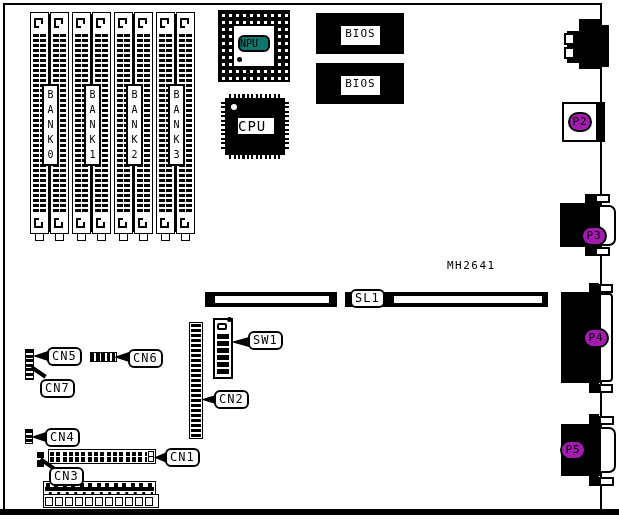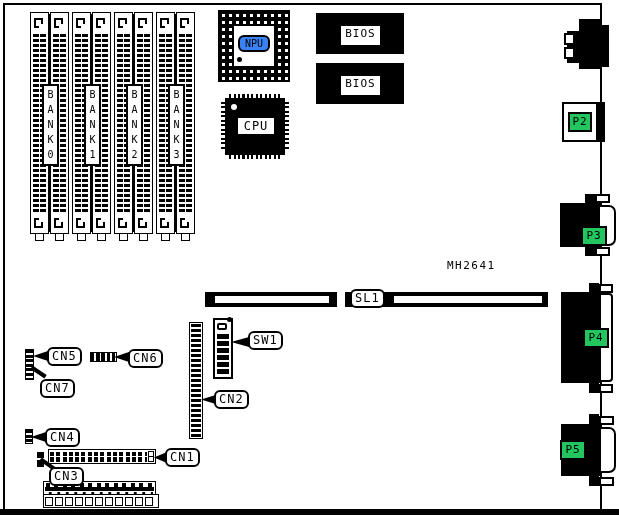--- a/index.html
+++ b/index.html
@@ -26,34 +26,34 @@
   .socket .tab{position:absolute;left:4px;bottom:-8px;width:9px;height:8px;border:1px solid #000;background:#fff}
   .bankline{position:absolute;top:14px;height:218px;width:2px;background:#000;z-index:1}
   .banklabel{position:absolute;top:84px;width:17px;height:82px;border:2px solid #000;background:#fff;
      font-size:10px;line-height:15px;text-align:center;white-space:pre-line;padding-top:1px;z-index:2}
 
   
   .npu{position:absolute;left:218px;top:10px;width:72px;height:72px;background:#000;
      background-image:radial-gradient(circle,#fff 1.5px,rgba(0,0,0,0) 1.6px);background-size:7px 7px;background-position:2px 2px}
   .npu-inner{position:absolute;left:16px;top:16px;width:40px;height:40px;background:#fff}
   .npu-lbl{position:absolute;left:4px;top:9px;width:32px;height:17px;border:2px solid #000;border-radius:6px;
-     background:#3b82f6;font-size:10px;line-height:13px;text-align:center}
+     background:#0f766e;font-size:10px;line-height:13px;text-align:left}
   .npu-dot{position:absolute;left:3px;bottom:4px;width:5px;height:5px;border-radius:50%;background:#000}
   .cpu{position:absolute;left:225px;top:98px;width:60px;height:57px;background:#000}
   .teeth-h{position:absolute;height:4px;background:repeating-linear-gradient(90deg,#000 0 2px,rgba(0,0,0,0) 2px 4.5px)}
   .teeth-v{position:absolute;width:4px;background:repeating-linear-gradient(180deg,#000 0 2px,rgba(0,0,0,0) 2px 4.5px)}
   .cpu-dot{position:absolute;left:6px;top:6px;width:6px;height:6px;border-radius:50%;background:#fff}
   .cpu-lbl{position:absolute;left:13px;top:20px;width:36px;height:16px;background:#fff;
-     font-size:12px;line-height:16px;text-align:center;letter-spacing:1px}
+     font-size:14px;line-height:16px;text-align:left;letter-spacing:1px}
   .bios{position:absolute;left:316px;width:88px;height:41px;background:#000}
   .bios-lbl{position:absolute;left:25px;top:13px;width:39px;height:19px;background:#fff;
      font-size:11px;line-height:15px;text-align:center;letter-spacing:1px}
 
   
-  .plabel{position:absolute;border:2px solid #000;border-radius:0;background:#22c55e;
+  .plabel{position:absolute;border:2px solid #000;border-radius:10px;background:#a21caf;
      font-size:11px;line-height:15px;text-align:center;z-index:3;letter-spacing:1px}
   .dsub{position:absolute;border:2px solid #000;background:#fff;border-radius:0 7px 7px 0}
 
   
   .callout{position:absolute;border:2px solid #000;border-radius:6px;background:#fff;
      font-size:12px;line-height:15px;padding:0 3px;z-index:4;letter-spacing:1px;white-space:nowrap}
   .wedge{position:absolute;background:#000;z-index:3;clip-path:polygon(0 50%,100% 0,100% 100%)}
   .dleader{position:absolute;background:#000;z-index:3}
 
   

